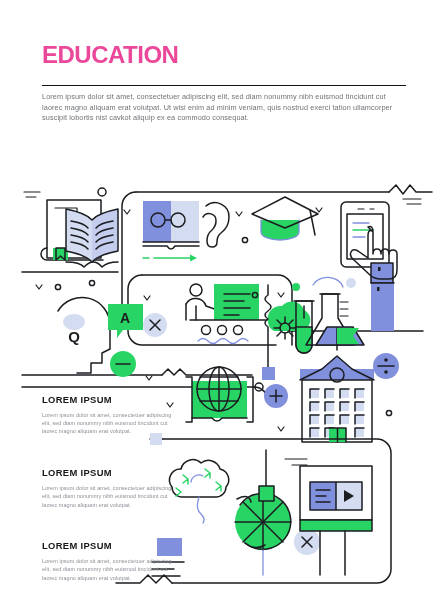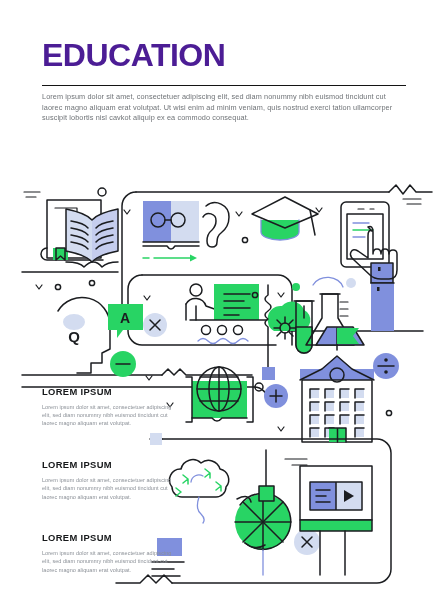--- a/index.html
+++ b/index.html
@@ -6,40 +6,40 @@
   body{
     width:445px;height:612px;position:relative;overflow:hidden;
     font-family:"Liberation Sans","DejaVu Sans",sans-serif;
     background:#ffffff;
   }
   .page{position:absolute;inset:0;}
 
   
   .header{position:absolute;left:42px;top:38px;width:365px;}
   .title{
-    font-size:32px;line-height:34px;font-weight:bold;
-    letter-spacing:-0.5px;color:#4c1d95;margin:0;
+    font-size:24px;line-height:34px;font-weight:bold;
+    letter-spacing:-0.5px;color:#ec4899;margin:0;
     font-family:"Liberation Sans","DejaVu Sans",sans-serif;
   }
   .title-rule{
     position:absolute;left:42px;top:85px;width:364px;height:1.4px;
     background:#141414;
   }
   .lead{
     position:absolute;left:42px;top:92px;width:366px;
     font-size:7.3px;line-height:10.6px;color:#6f7377;
     letter-spacing:.1px;
   }
 
   
   .art{position:absolute;left:0;top:170px;width:445px;height:442px;}
   .art svg{display:block;width:445px;height:442px;}
 
   
-  .blocks{position:absolute;left:42px;top:386px;width:132px;}
+  .blocks{position:absolute;left:42px;top:394px;width:132px;}
   .block{margin-bottom:31.5px;}
   .block h3{
     margin:0 0 6px 0;font-size:9.4px;font-weight:bold;letter-spacing:.35px;
     color:#16181a;
   }
   .block p{
     margin:0;font-size:5.5px;line-height:8.2px;color:#8b9097;letter-spacing:.05px;
   }
 </style>
 </head>

